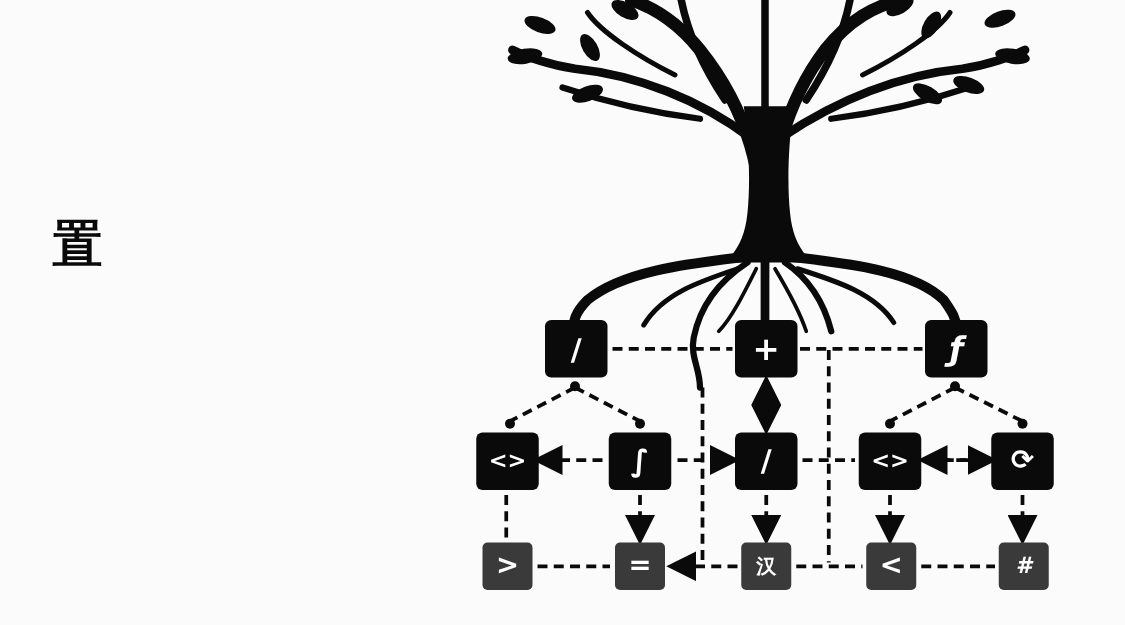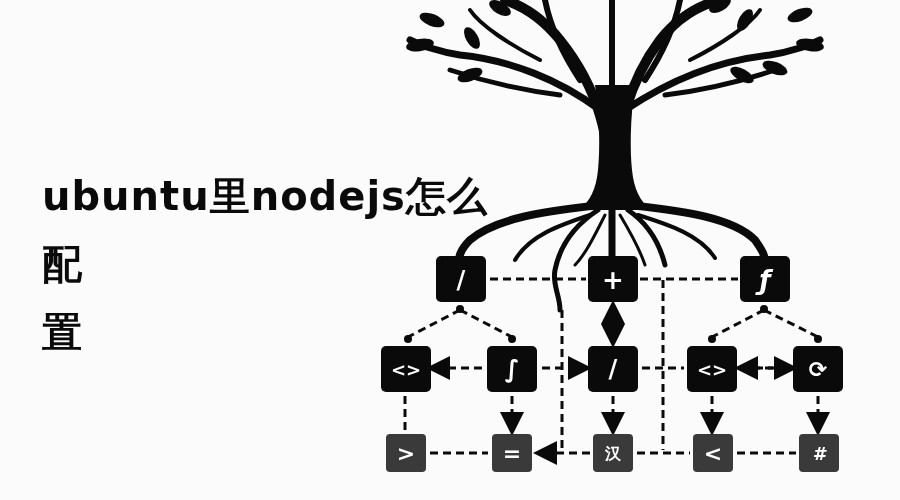--- a/index.html
+++ b/index.html
@@ -5,21 +5,20 @@
   html,body{margin:0;padding:0;}
   body{width:900px;height:500px;background:#fbfbfb;position:relative;overflow:hidden;font-family:"DejaVu Sans",sans-serif;}
   .title{position:absolute;left:42px;top:162px;width:470px;font-family:"DejaVu Sans",sans-serif;font-weight:bold;font-size:40px;line-height:68px;color:#0a0a0a;letter-spacing:1px;}
   svg.art{position:absolute;left:0;top:0;}
   .node-label{font-family:"DejaVu Sans",sans-serif;font-weight:bold;fill:#fff;text-anchor:middle;dominant-baseline:central;}
 </style>
 </head>
 <body>
 
 <div class="title">
-  <div>ubuntu里nodejs怎么配</div>
   <div>置</div>
 </div>
 
 <svg class="art" width="900" height="500" viewBox="0 0 900 500">
   <defs>
     <marker id="ah" markerWidth="8" markerHeight="8" refX="4" refY="4" orient="auto">
       <path d="M0,0 L8,4 L0,8 z" fill="#0a0a0a"></path>
     </marker>
   </defs>
 

